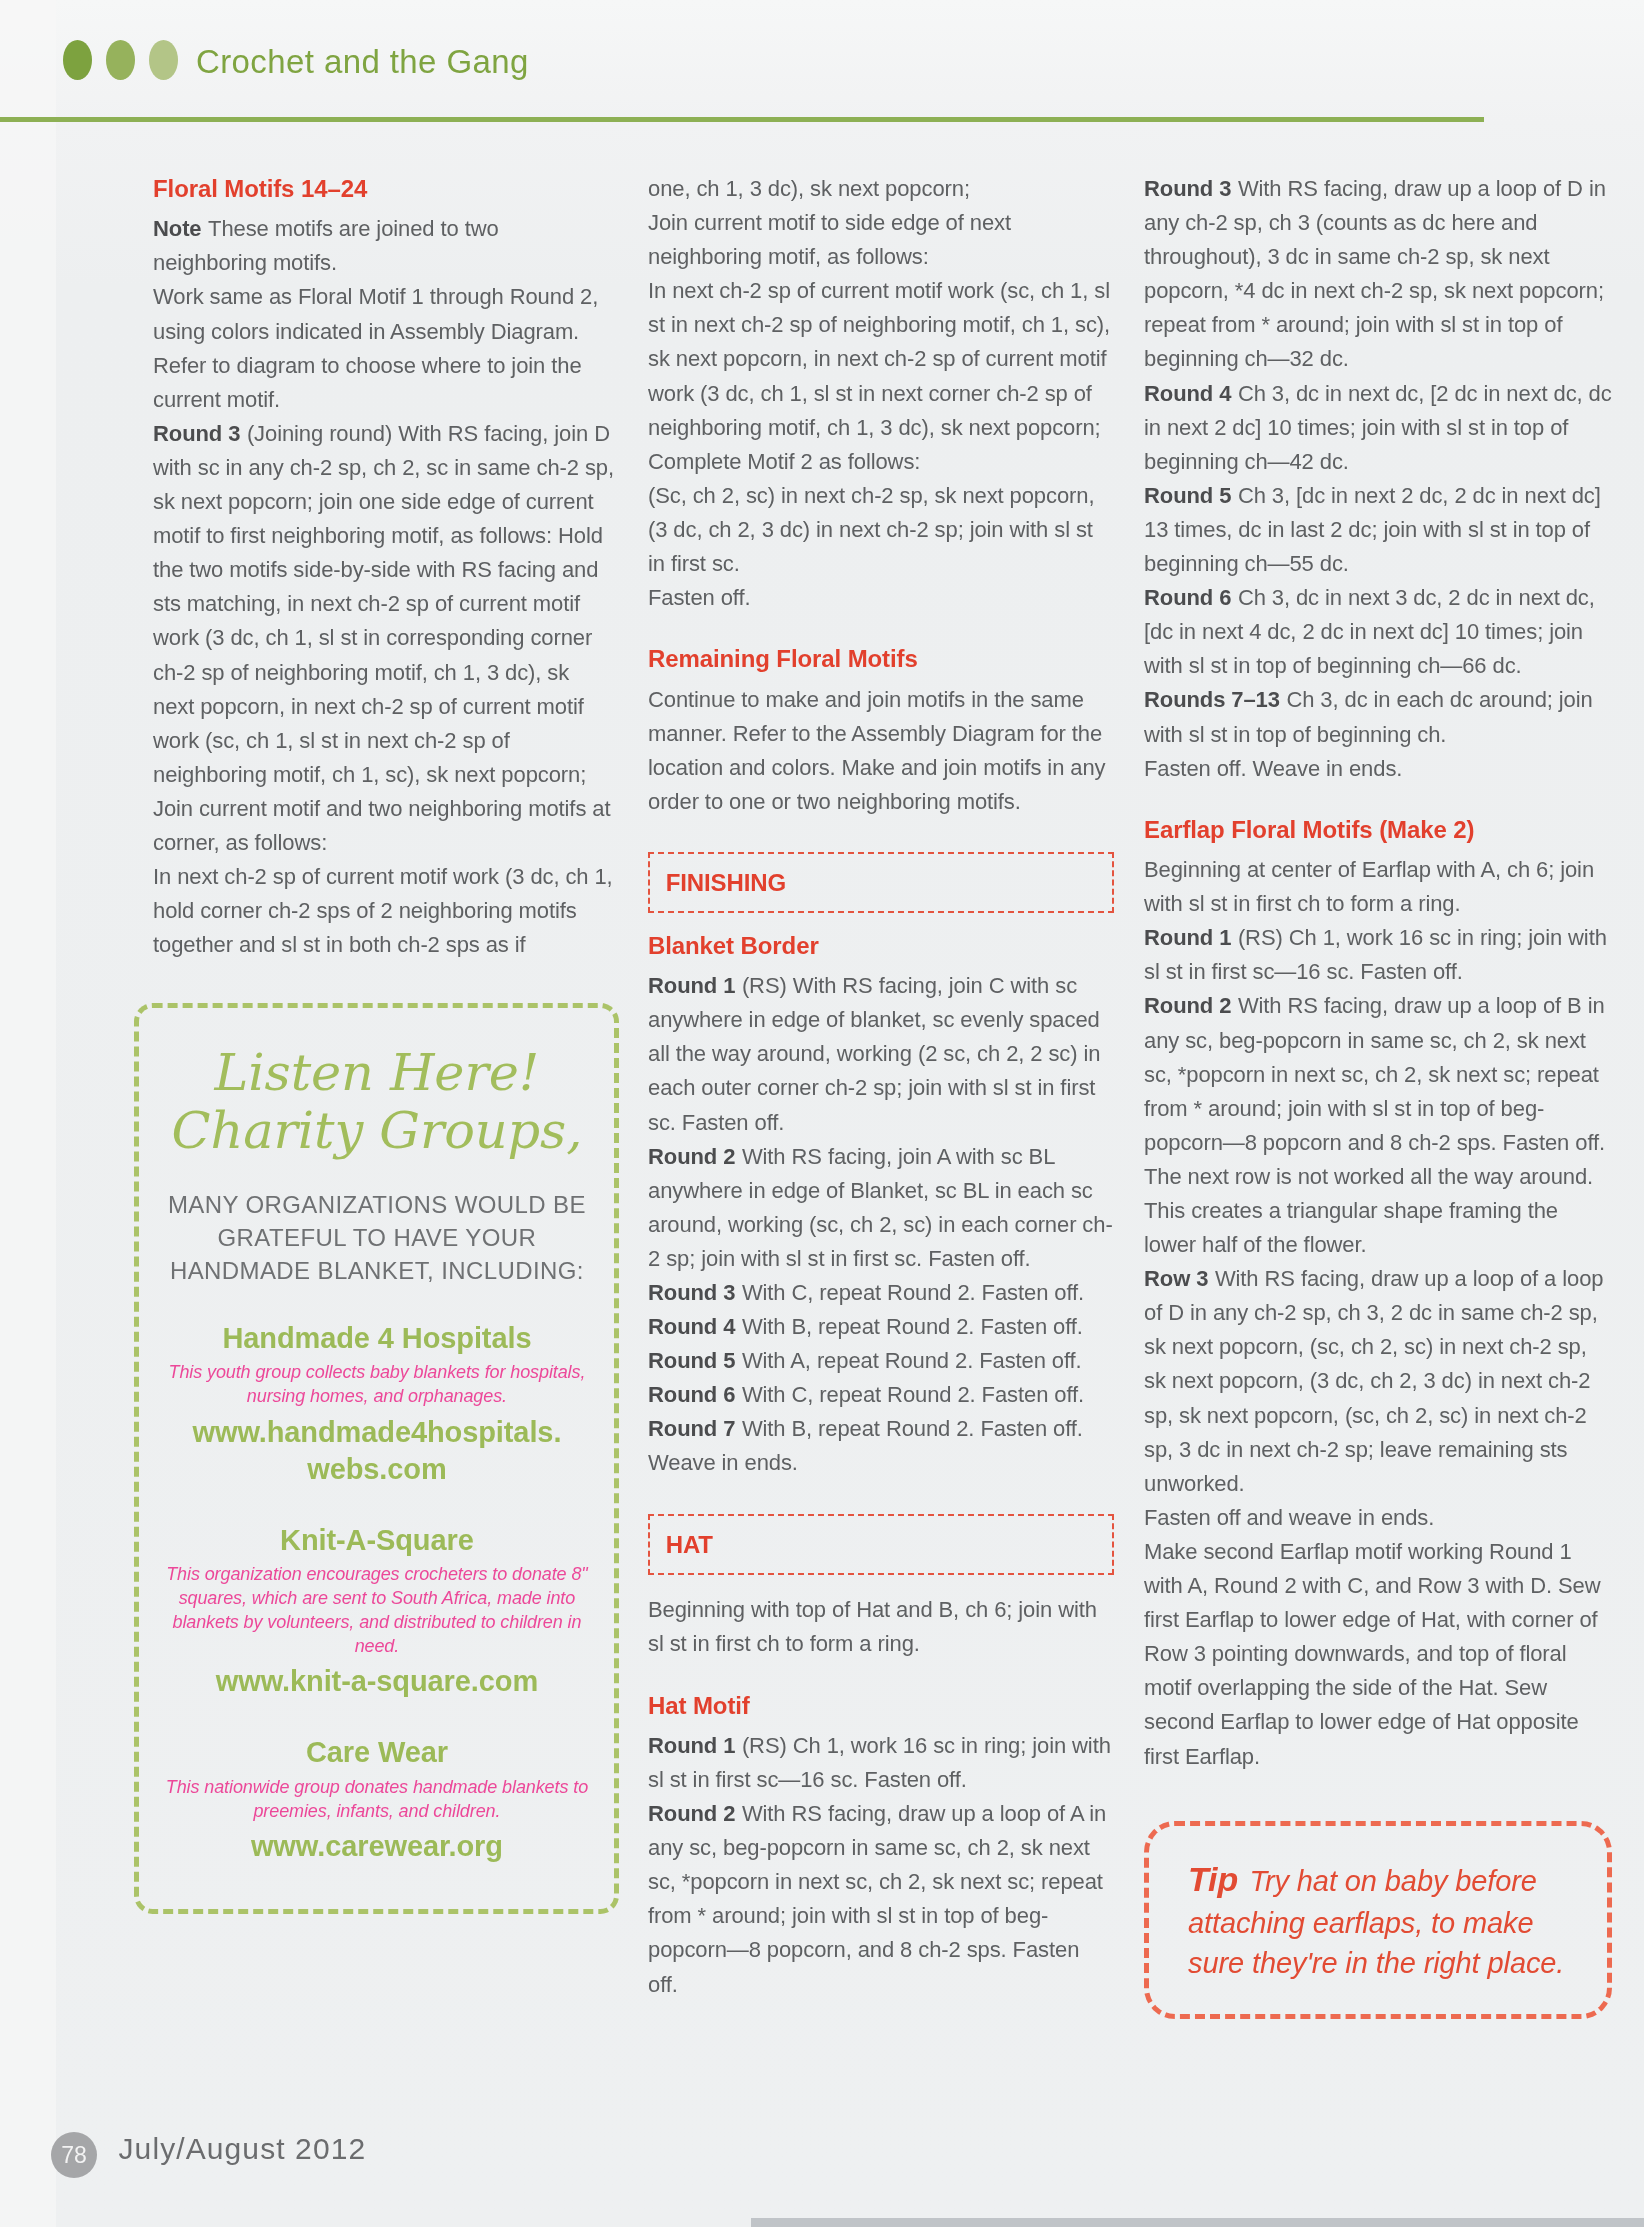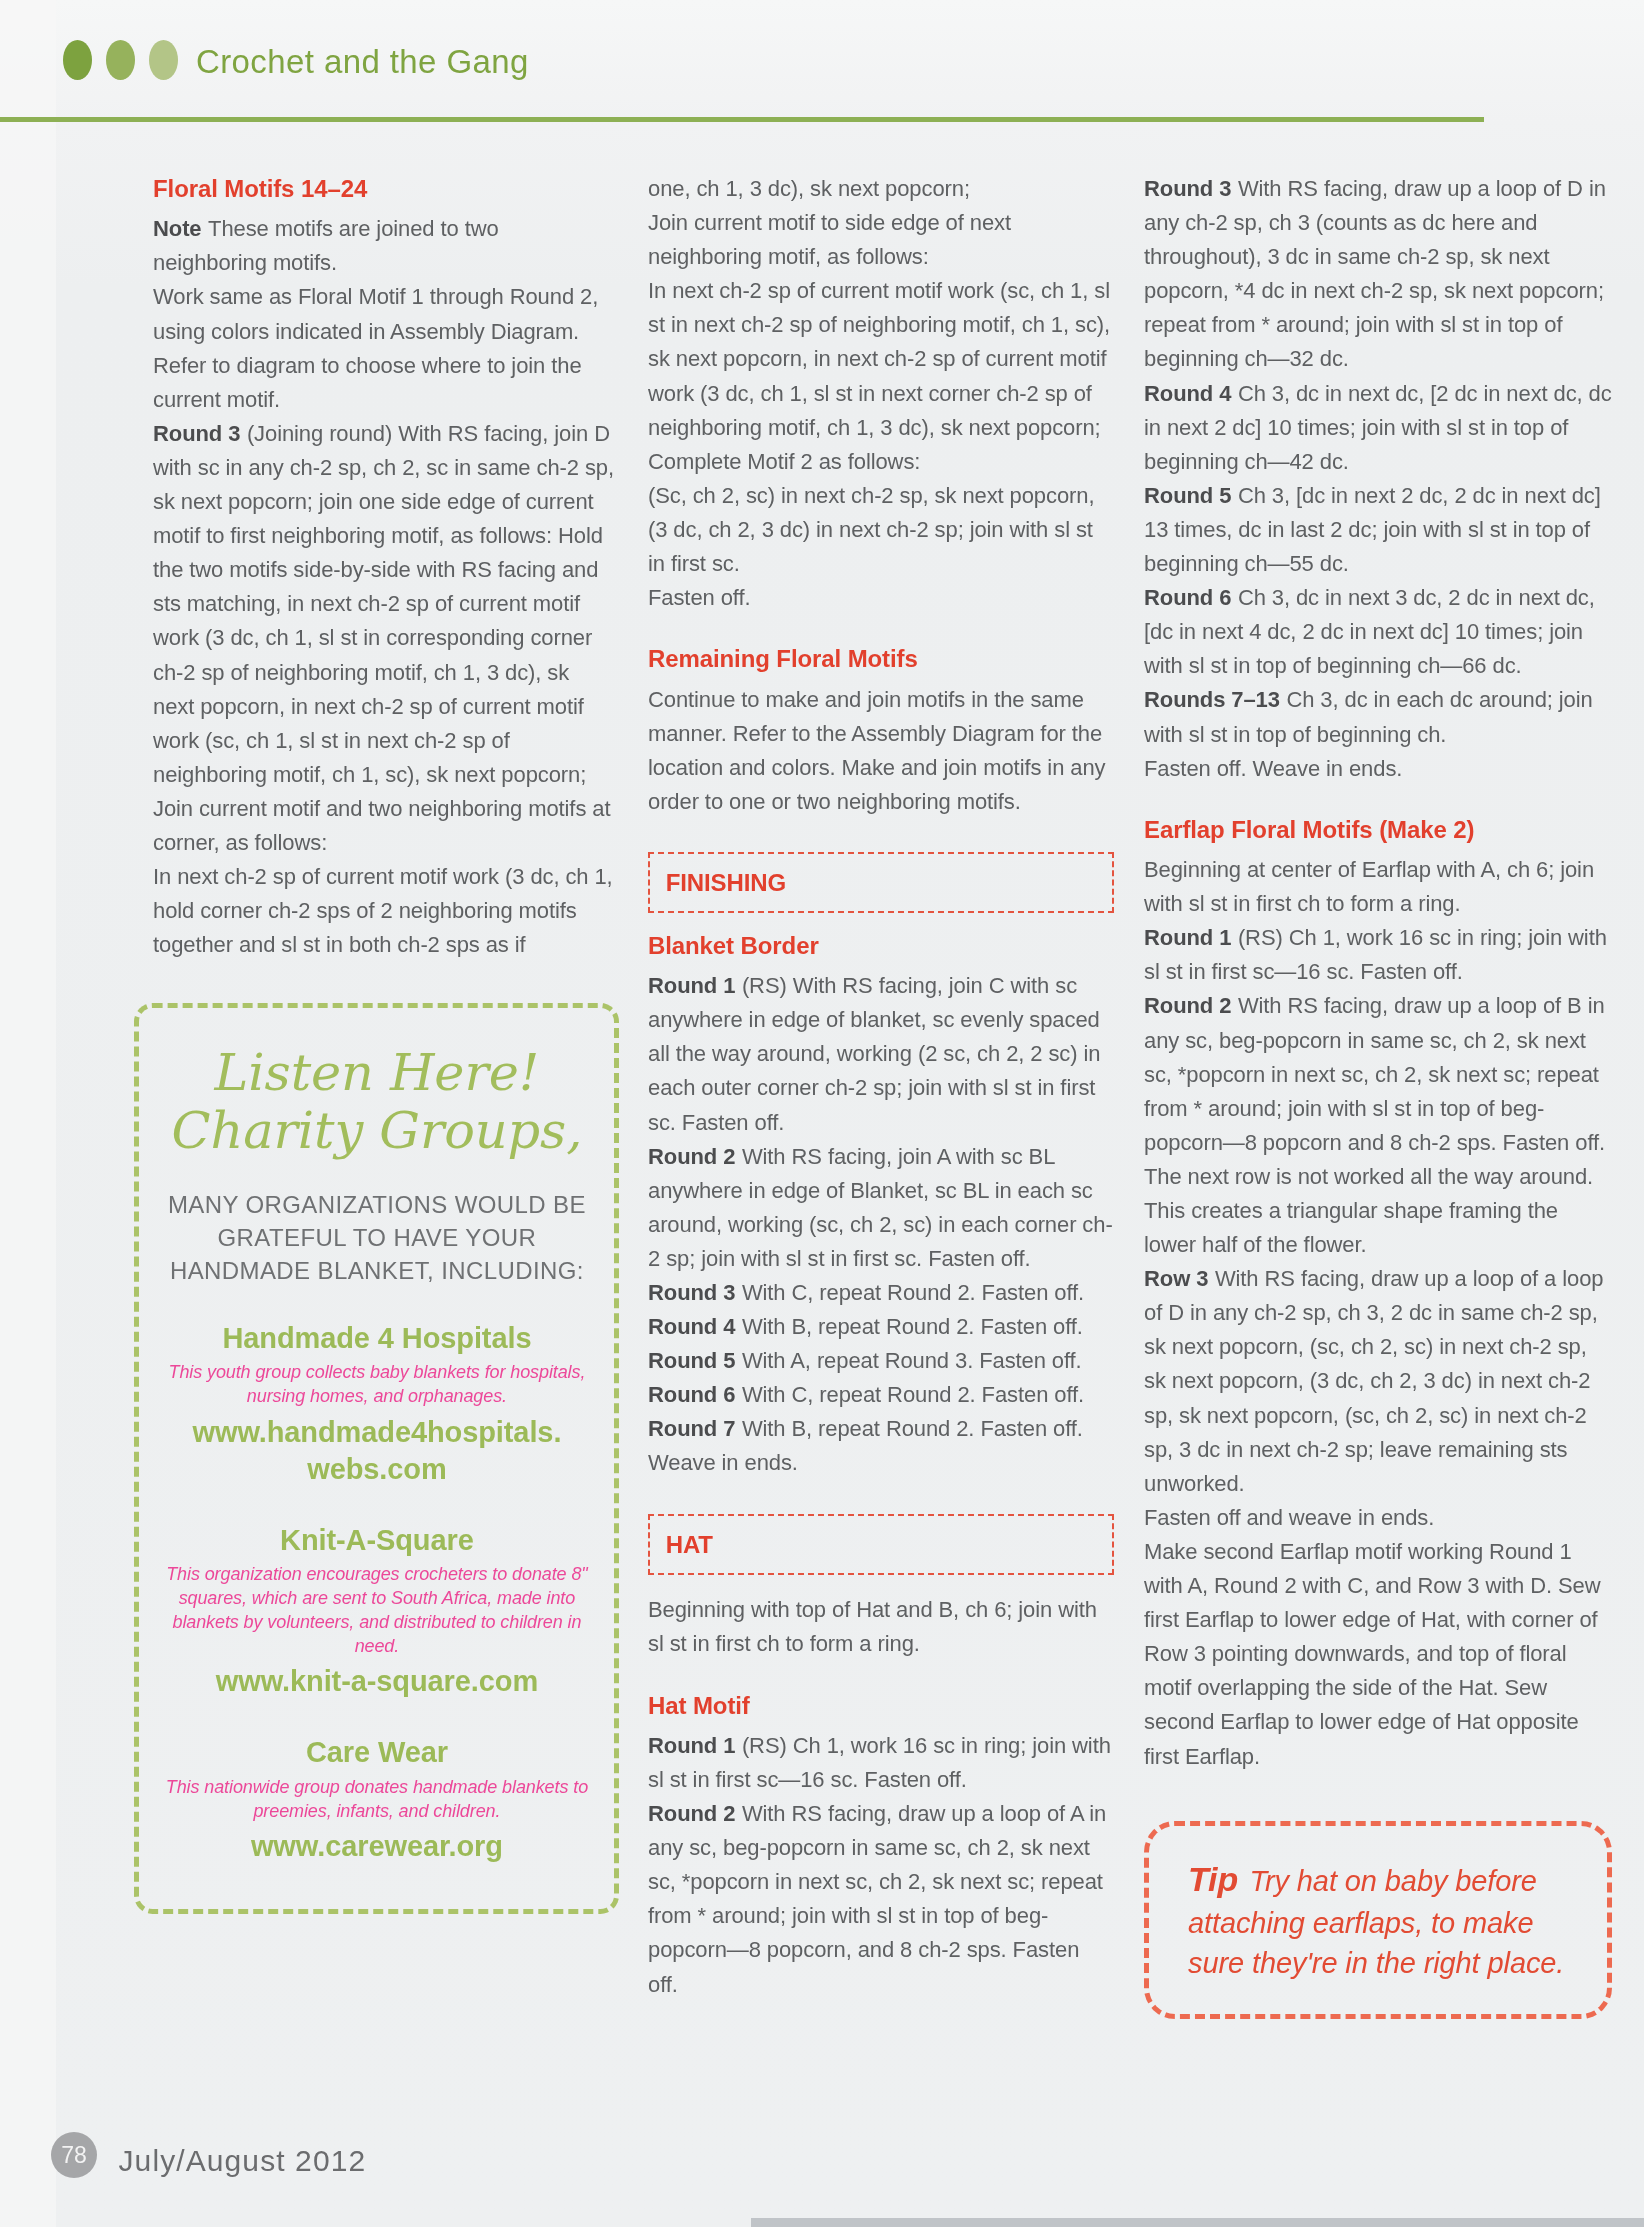--- a/index.html
+++ b/index.html
@@ -45,21 +45,21 @@
   .org .name { color:#9cba58; font-weight:bold; font-size:29px; line-height:1.2; }
   .org .desc { color:#ec4899; font-size:18px; line-height:1.33; margin-top:5.7px;font-style:italic; }
   .org .url  { color:#9cba58; font-weight:bold; font-size:29px; line-height:1.3; margin-top:4.3px; }
 
   
   .tip-box { border:5px dashed #ed6a50; border-radius:31px; margin-top:47px; padding:30px 27px 31px 39px; }
   .tip-text { color:#e24b33; font-style:italic; font-size:29px; line-height:1.38; }
   .tip-text b { font-size:34px; margin-right:11.4px; }
 
   
-  .footer { position:absolute; left:51px; top:2132px; display:flex; align-items:flex-end; gap:21.5px; }
+  .footer { position:absolute; left:51px; top:2132px; display:flex; align-items:flex-start; gap:21.5px; }
   .page-circle { width:46px; height:46px; border-radius:50%; background:#a5a6a8; color:#f3f3f3;
                  font-size:23px; display:flex; align-items:center; justify-content:center; }
   .issue { color:#6b6c6e; font-size:30px; letter-spacing:1.1px; }
 </style>
 </head>
 <body>
 
 <div class="edge-left"></div>
 
 <div>
@@ -113,21 +113,21 @@
   <h2 class="red">Remaining Floral Motifs</h2>
   <p class="body"><span>Continue to make and join motifs in the same manner. Refer to the Assembly Diagram for the location and colors. Make and join motifs in any order to one or two neighboring motifs.</span></p>
 
   <div class="label-box">FINISHING</div>
 
   <h2 class="red first" style="margin-top:0;">Blanket Border</h2>
   <p class="body"><b class="lead">Round 1</b><span>(RS) With RS facing, join C with sc anywhere in edge of blanket, sc evenly spaced all the way around, working (2 sc, ch 2, 2 sc) in each outer corner ch-2 sp; join with sl st in first sc. Fasten off.</span></p>
   <p class="body"><b class="lead">Round 2</b><span>With RS facing, join A with sc BL anywhere in edge of Blanket, sc BL in each sc around, working (sc, ch 2, sc) in each corner ch-2 sp; join with sl st in first sc. Fasten off.</span></p>
   <p class="body"><b class="lead">Round 3</b><span>With C, repeat Round 2. Fasten off.</span></p>
   <p class="body"><b class="lead">Round 4</b><span>With B, repeat Round 2. Fasten off.</span></p>
-  <p class="body"><b class="lead">Round 5</b><span>With A, repeat Round 3. Fasten off.</span></p>
+  <p class="body"><b class="lead">Round 5</b><span>With A, repeat Round 2. Fasten off.</span></p>
   <p class="body"><b class="lead">Round 6</b><span>With C, repeat Round 2. Fasten off.</span></p>
   <p class="body"><b class="lead">Round 7</b><span>With B, repeat Round 2. Fasten off.</span></p>
   <p class="body"><span>Weave in ends.</span></p>
 
   <div class="label-box">HAT</div>
   <p class="body"><span>Beginning with top of Hat and B, ch 6; join with sl st in first ch to form a ring.</span></p>
 
   <h2 class="red">Hat Motif</h2>
   <p class="body"><b class="lead">Round 1</b><span>(RS) Ch 1, work 16 sc in ring; join with sl st in first sc—16 sc. Fasten off.</span></p>
   <p class="body"><b class="lead">Round 2</b><span>With RS facing, draw up a loop of A in any sc, beg-popcorn in same sc, ch 2, sk next sc, *popcorn in next sc, ch 2, sk next sc; repeat from * around; join with sl st in top of beg-popcorn—8 popcorn, and 8 ch-2 sps. Fasten off.</span></p>

